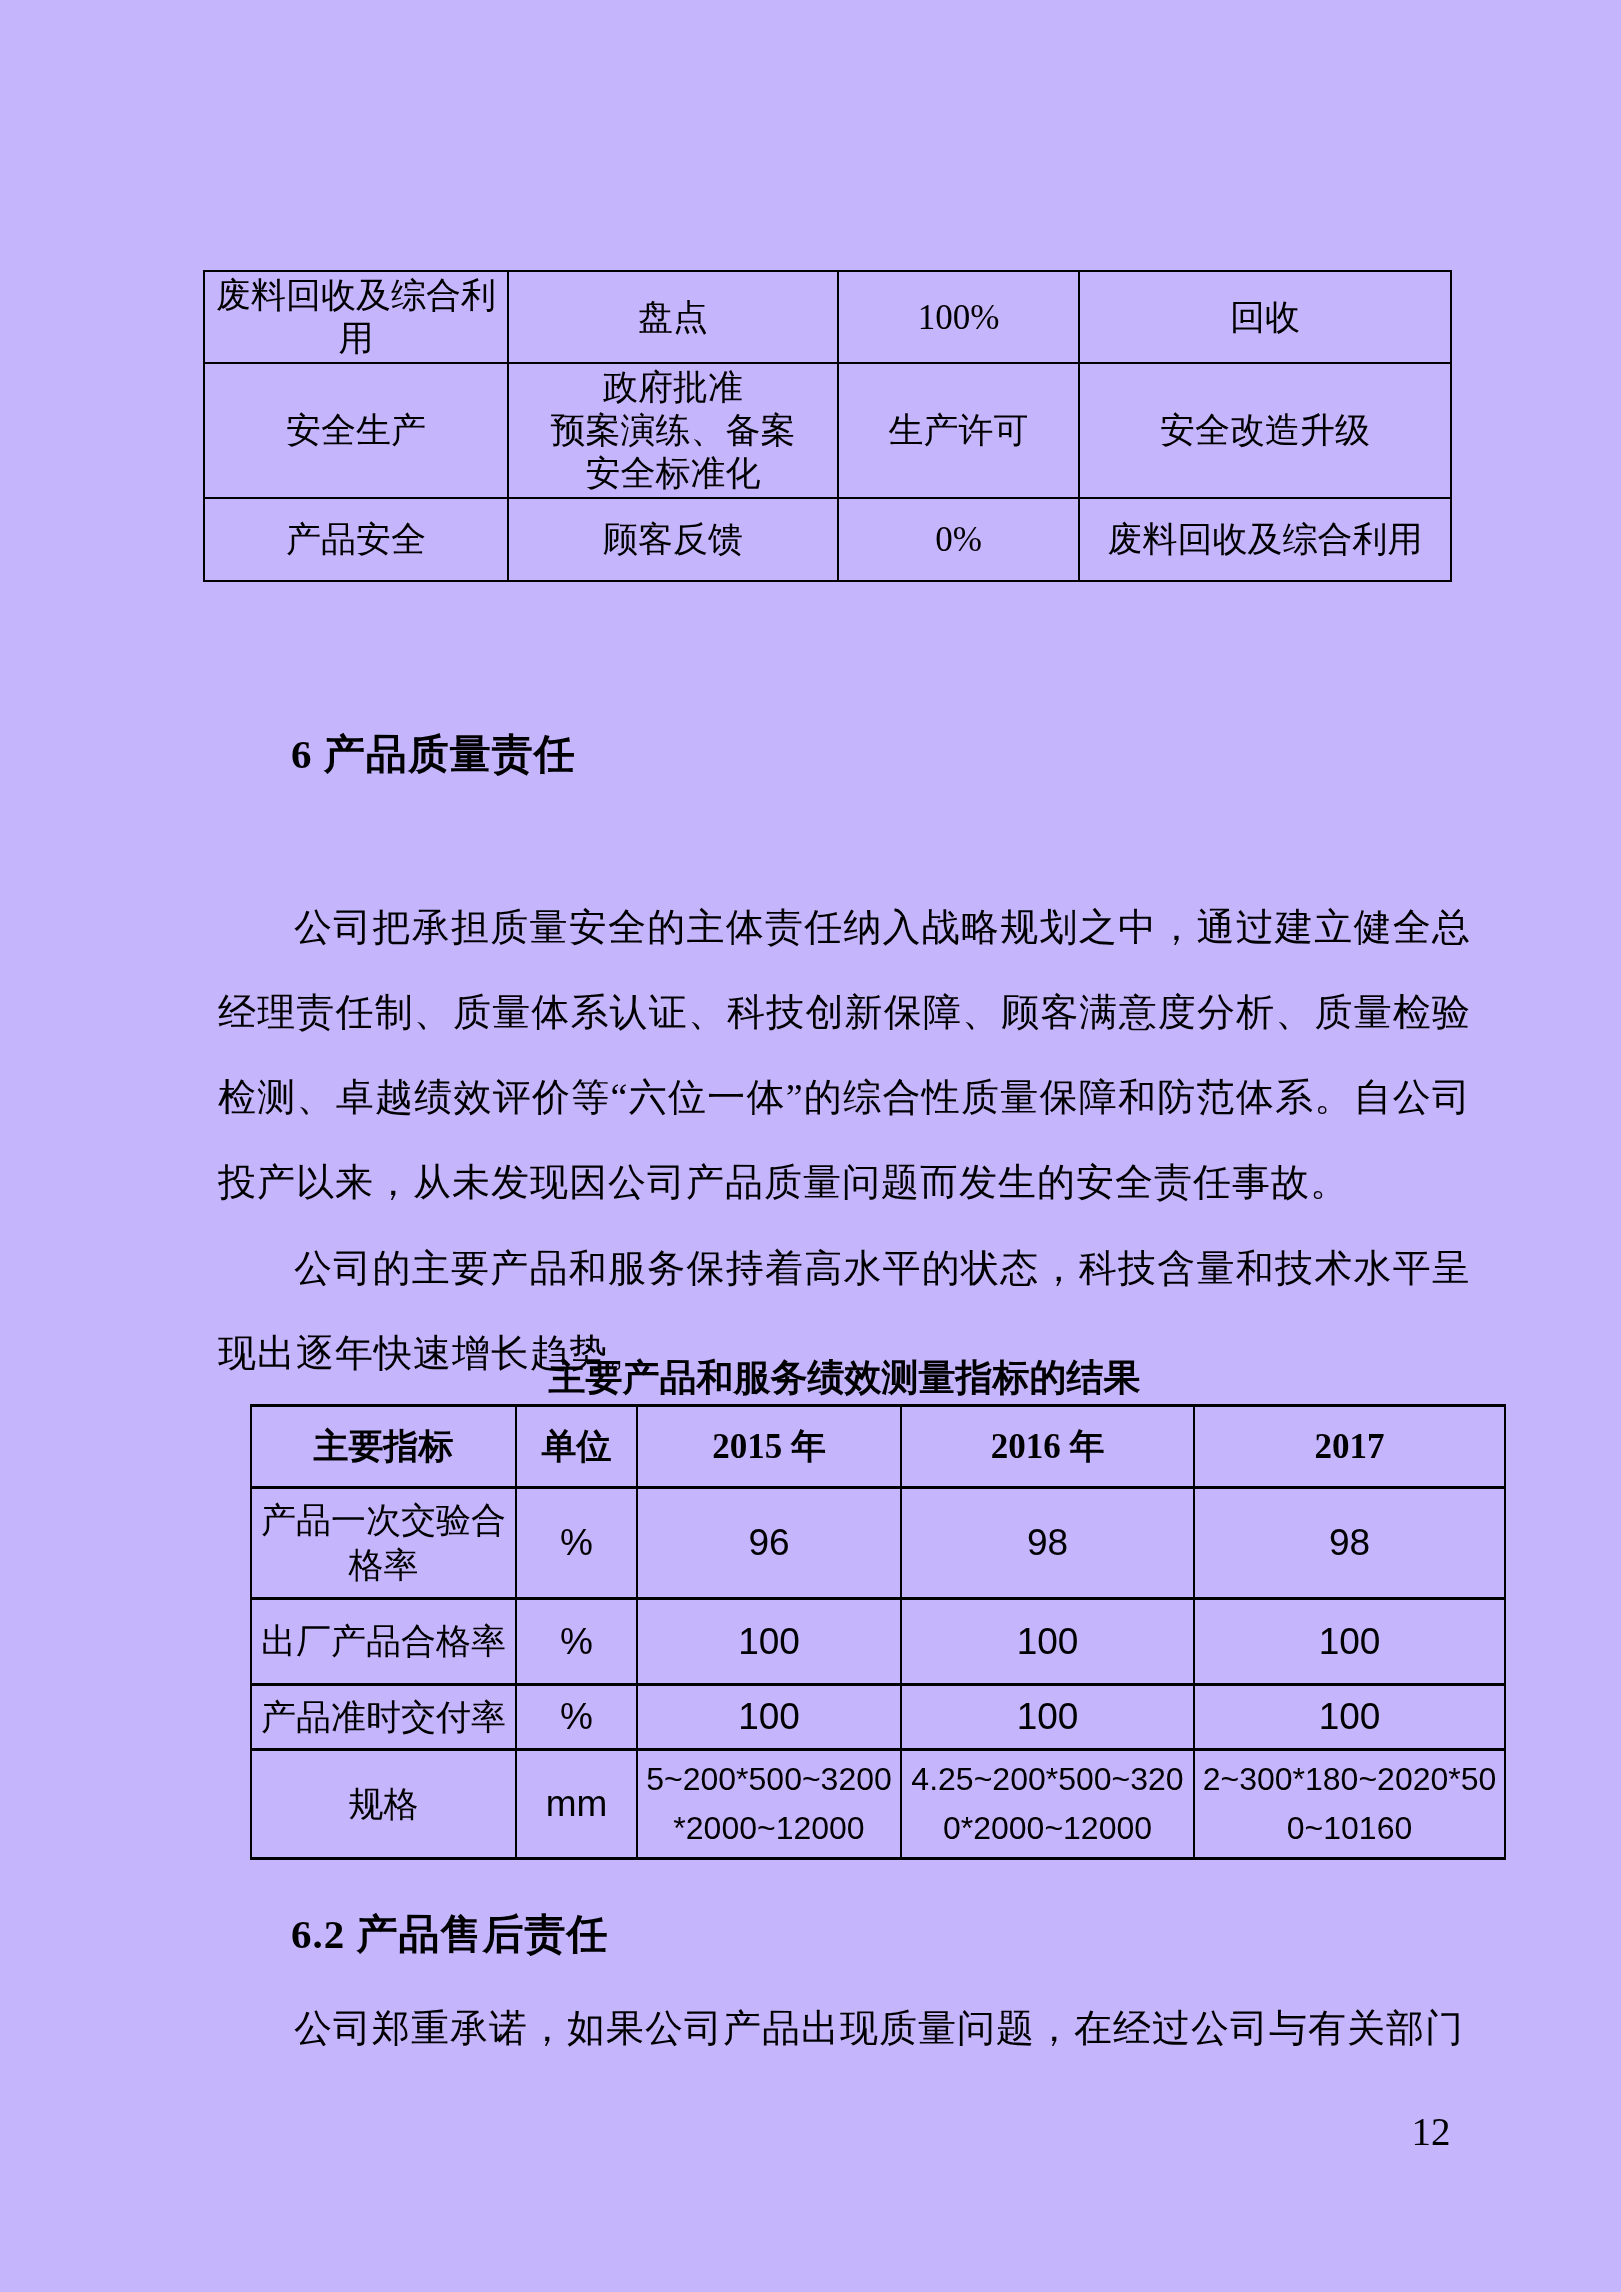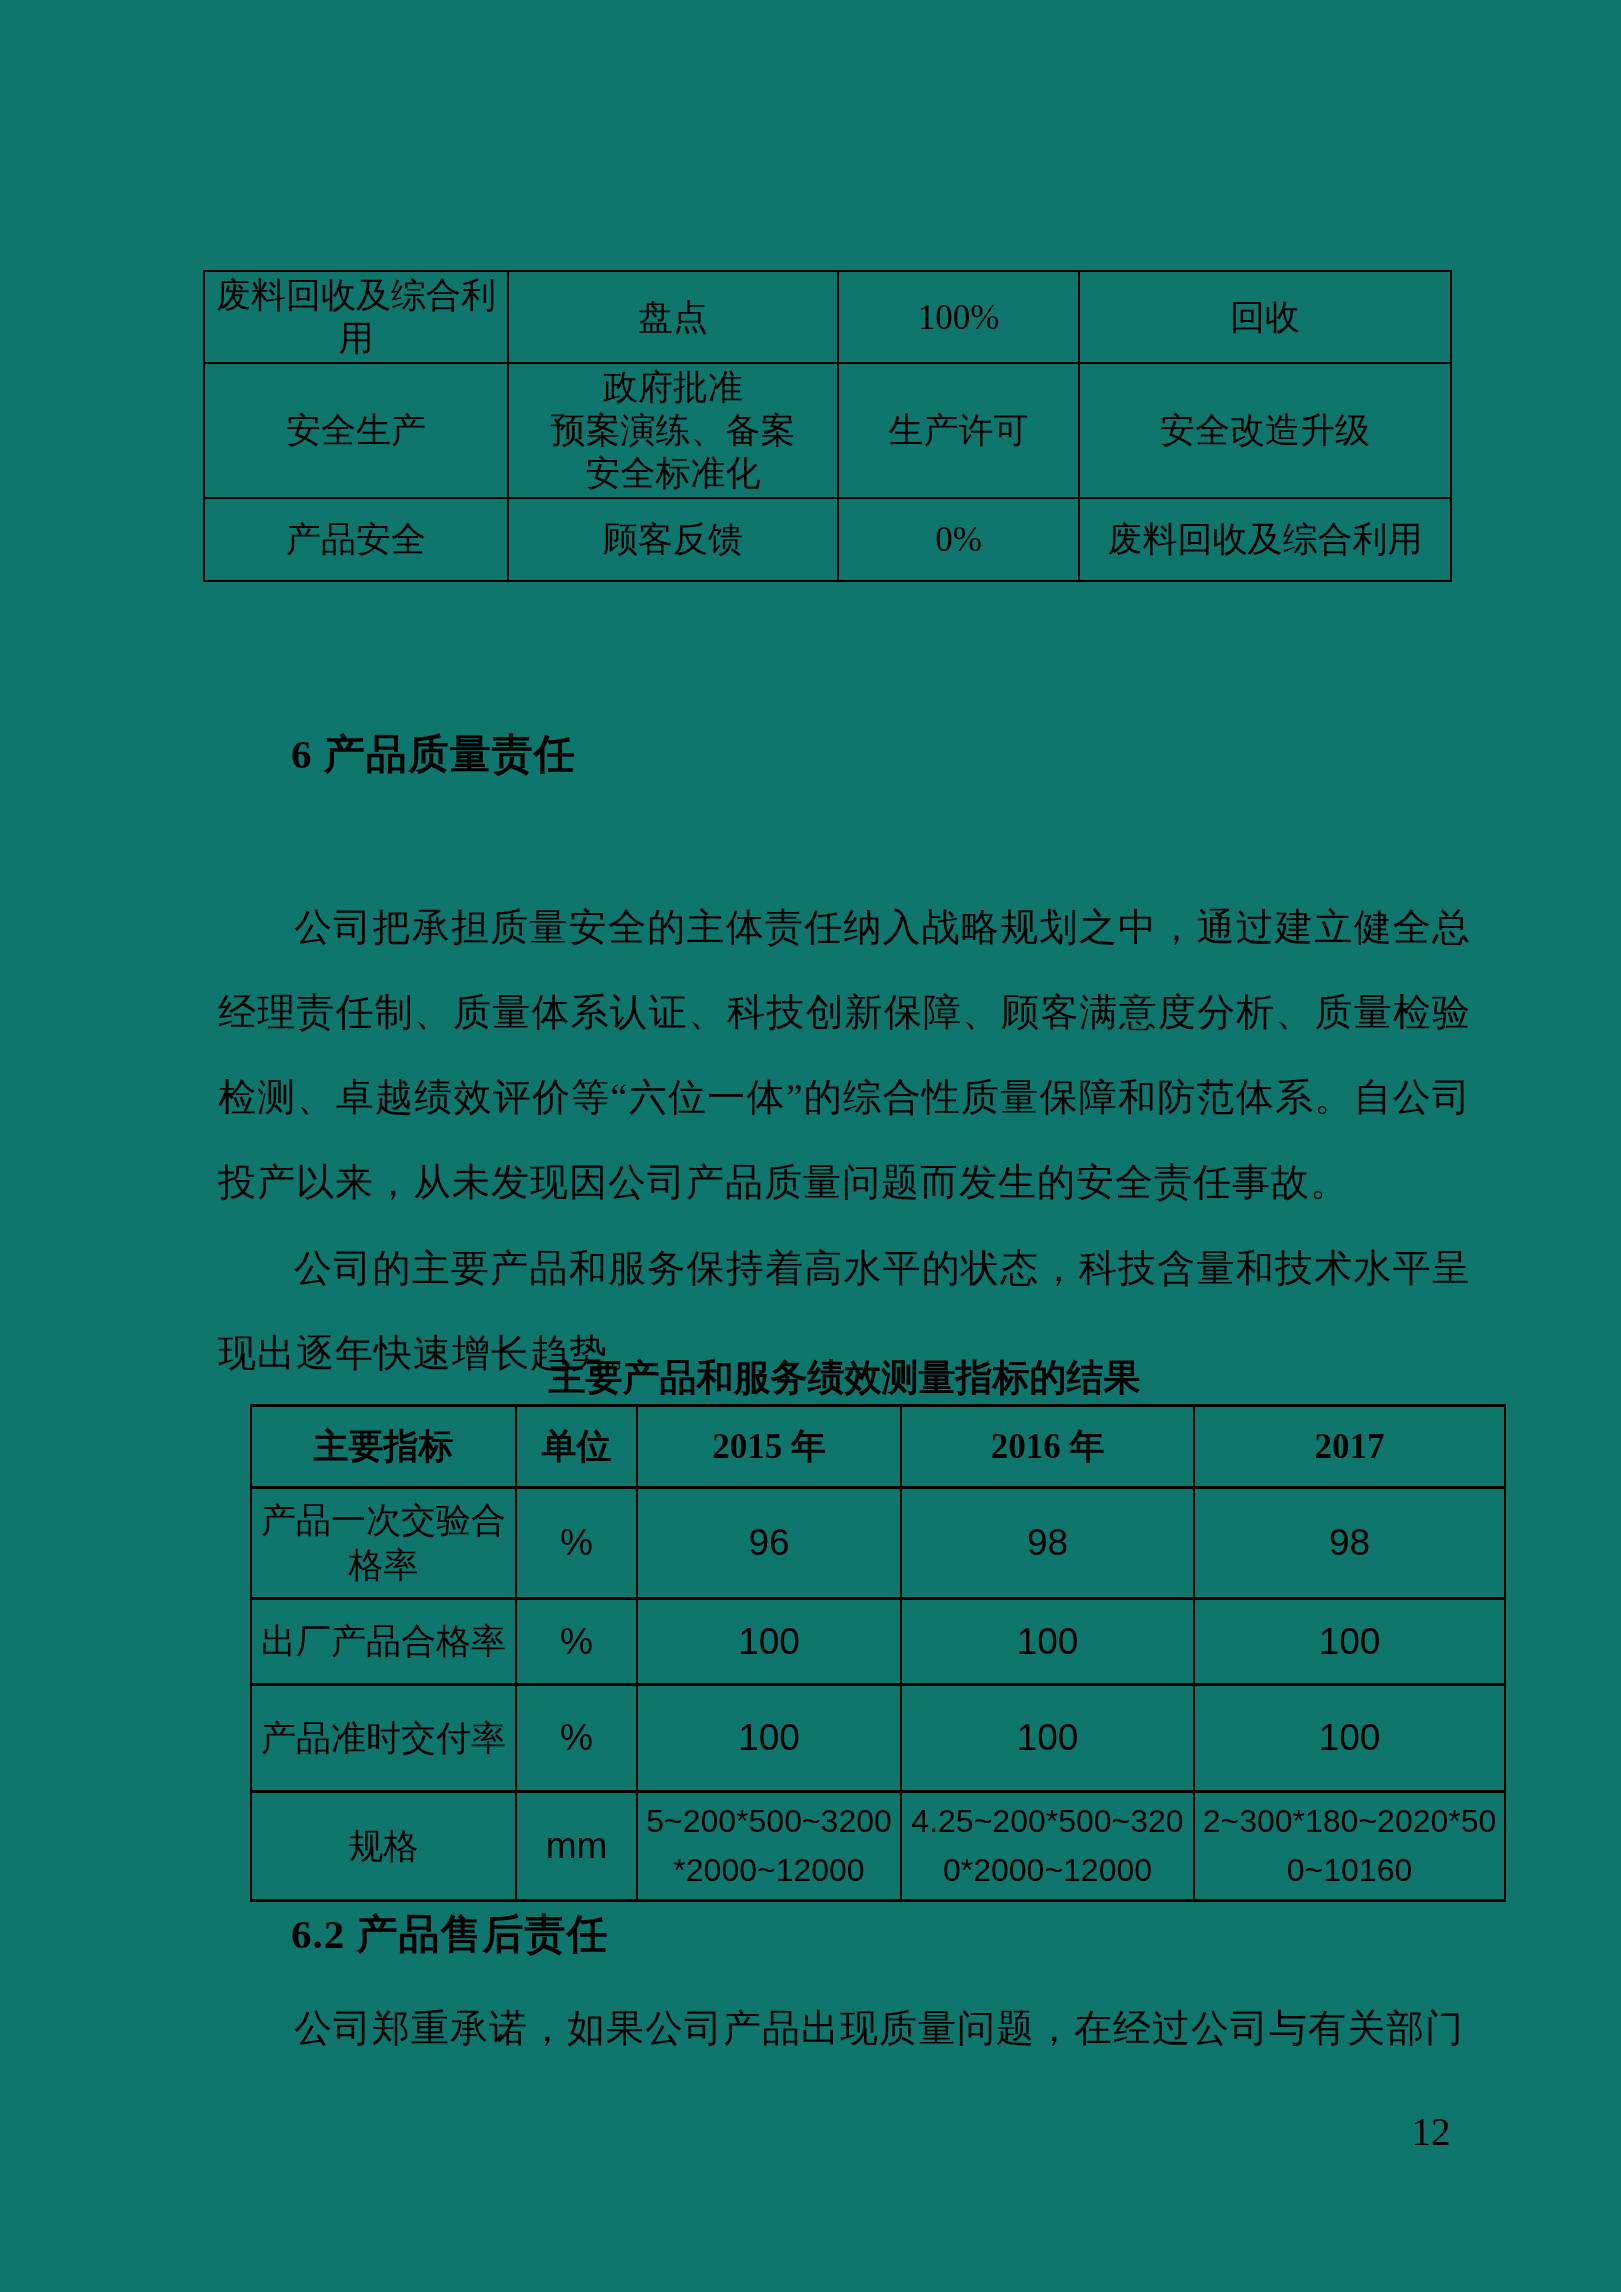--- a/index.html
+++ b/index.html
@@ -5,21 +5,21 @@
   html,body { margin:0; padding:0; }
   body {
     width:1621px; height:2293px;
     background:#ffffff;
     color:#000;
     font-family:"Liberation Serif", serif;
   }
   .page {
     position:relative;
     width:1621px; height:2293px;
-    background:#0f766e;
+    background:#c4b5fd;
     overflow:hidden;
   }
   table { border-collapse:collapse; table-layout:fixed; }
   td {
     text-align:center;
     vertical-align:middle;
     overflow:hidden;
   }
 
   
@@ -169,21 +169,21 @@
       <td class="num">98</td>
       <td class="num">98</td>
     </tr>
     <tr style="height:86px">
       <td class="lbl">出厂产品合格率</td>
       <td class="num">%</td>
       <td class="num">100</td>
       <td class="num">100</td>
       <td class="num">100</td>
     </tr>
-    <tr style="height:107px">
+    <tr style="height:65px">
       <td class="lbl">产品准时交付率</td>
       <td class="num">%</td>
       <td class="num">100</td>
       <td class="num">100</td>
       <td class="num">100</td>
     </tr>
     <tr style="height:109px">
       <td class="lbl">规格</td>
       <td class="num">mm</td>
       <td class="spec">5~200*500~3200*2000~12000</td>

